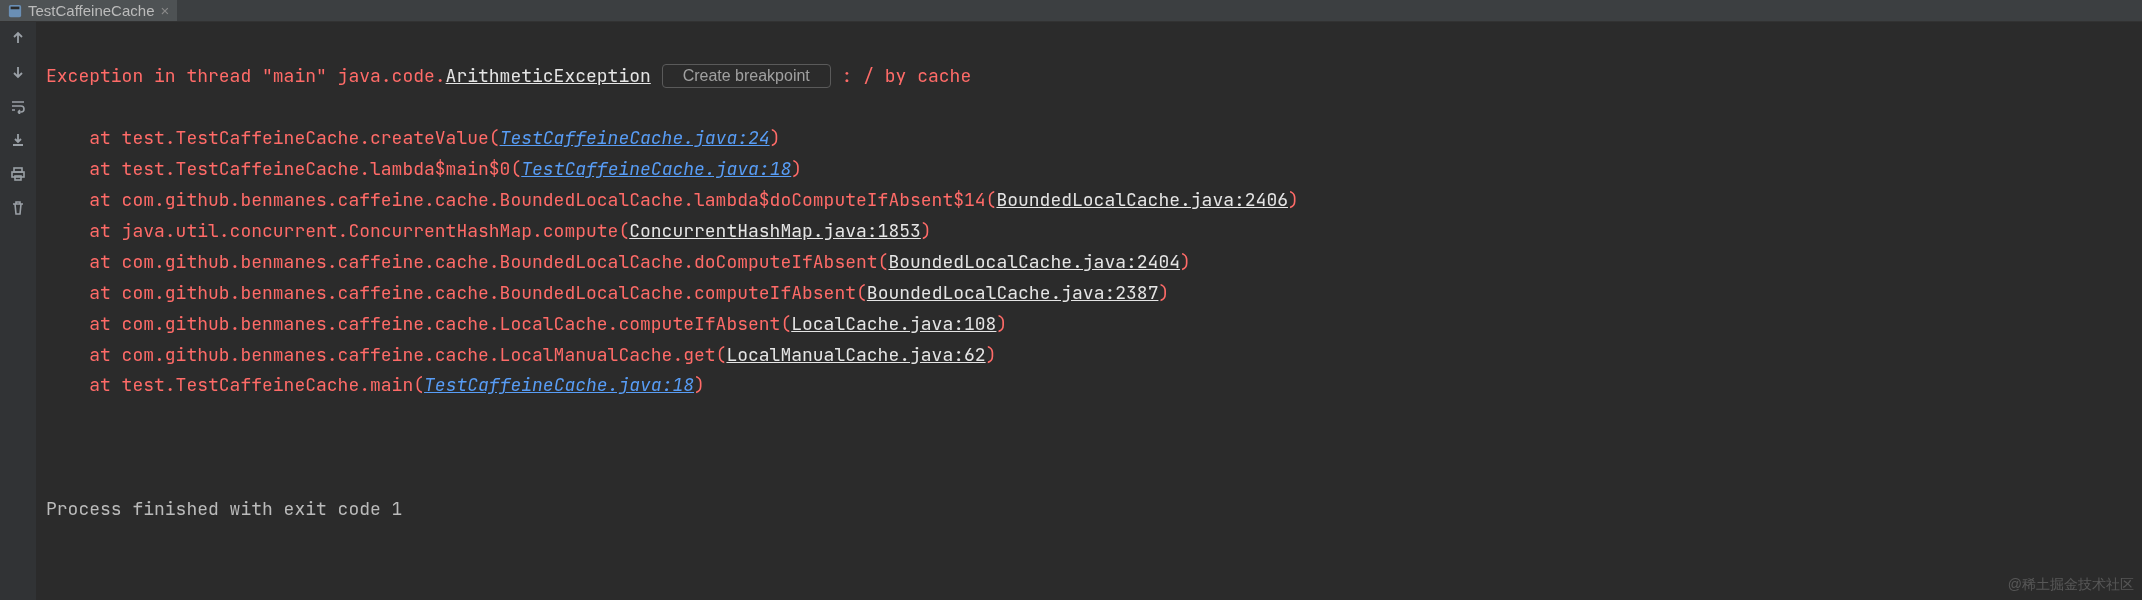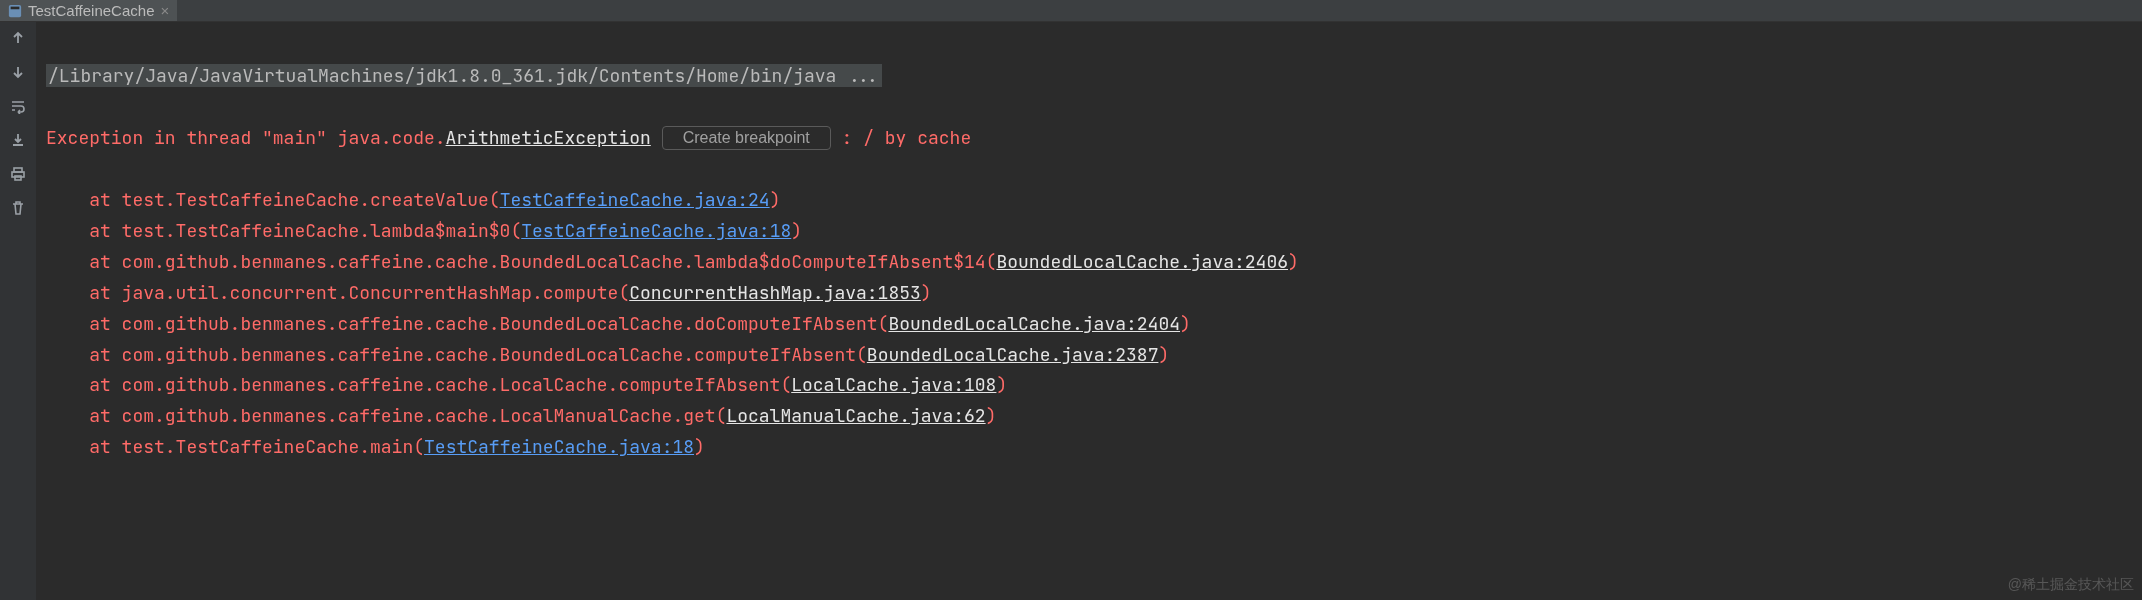--- a/index.html
+++ b/index.html
@@ -66,20 +66,21 @@
   .cmd {
     background: #45494a;
     color: #bababa;
     padding: 0 2px;
   }
   .err { color: #ff6b68; }
   .link-blue {
     color: #589df6;
     text-decoration: underline;
     cursor: pointer;
+    font-style: italic;
   }
   .link-gray {
     color: #e5e5e5;
     text-decoration: underline;
     cursor: pointer;
   }
   .paren { color: #ff6b68; }
   .breakpoint-btn {
     display: inline-block;
     color: #a0a0a0;
@@ -150,19 +151,19 @@
         </svg>
       </span>
     <span class="gutter-icon">
         <svg viewBox="0 0 16 16" width="16" height="16" fill="none" stroke="currentColor" stroke-width="1.6">
           <path d="M3 4h10M6 4V2h4v2M5 4l1 10h4l1-10"></path>
         </svg>
       </span>
   </div>
 
   <div class="console">
-<span class="line"><span class="cmd">/Library/Java/JavaVirtualMachines/jdk1.8.0_361.jdk/Contents/Home/bin/java ...</span></span>
 <span class="line"><span class="err">Exception in thread "main" </span><span class="err">java.code.</span><span class="link-gray">ArithmeticException</span> <span class="breakpoint-btn">Create breakpoint</span><span class="err"> : / by cache</span></span>
 <span id="frames"><span class="line"><span class="err">    at </span><span class="err">test.TestCaffeineCache.createValue</span><span class="paren">(</span><span class="link-blue">TestCaffeineCache.java:24</span><span class="paren">)</span></span><span class="line"><span class="err">    at </span><span class="err">test.TestCaffeineCache.lambda$main$0</span><span class="paren">(</span><span class="link-blue">TestCaffeineCache.java:18</span><span class="paren">)</span></span><span class="line"><span class="err">    at </span><span class="err">com.github.benmanes.caffeine.cache.BoundedLocalCache.lambda$doComputeIfAbsent$14</span><span class="paren">(</span><span class="link-gray">BoundedLocalCache.java:2406</span><span class="paren">)</span></span><span class="line"><span class="err">    at </span><span class="err">java.util.concurrent.ConcurrentHashMap.compute</span><span class="paren">(</span><span class="link-gray">ConcurrentHashMap.java:1853</span><span class="paren">)</span></span><span class="line"><span class="err">    at </span><span class="err">com.github.benmanes.caffeine.cache.BoundedLocalCache.doComputeIfAbsent</span><span class="paren">(</span><span class="link-gray">BoundedLocalCache.java:2404</span><span class="paren">)</span></span><span class="line"><span class="err">    at </span><span class="err">com.github.benmanes.caffeine.cache.BoundedLocalCache.computeIfAbsent</span><span class="paren">(</span><span class="link-gray">BoundedLocalCache.java:2387</span><span class="paren">)</span></span><span class="line"><span class="err">    at </span><span class="err">com.github.benmanes.caffeine.cache.LocalCache.computeIfAbsent</span><span class="paren">(</span><span class="link-gray">LocalCache.java:108</span><span class="paren">)</span></span><span class="line"><span class="err">    at </span><span class="err">com.github.benmanes.caffeine.cache.LocalManualCache.get</span><span class="paren">(</span><span class="link-gray">LocalManualCache.java:62</span><span class="paren">)</span></span><span class="line"><span class="err">    at </span><span class="err">test.TestCaffeineCache.main</span><span class="paren">(</span><span class="link-blue">TestCaffeineCache.java:18</span><span class="paren">)</span></span></span>
 <span class="line"> </span>
+<span class="line"><span class="normal">Process finished with exit code 1</span></span>
     <div class="watermark">@稀土掘金技术社区</div>
   </div>
 </div>
 
 </body></html>

